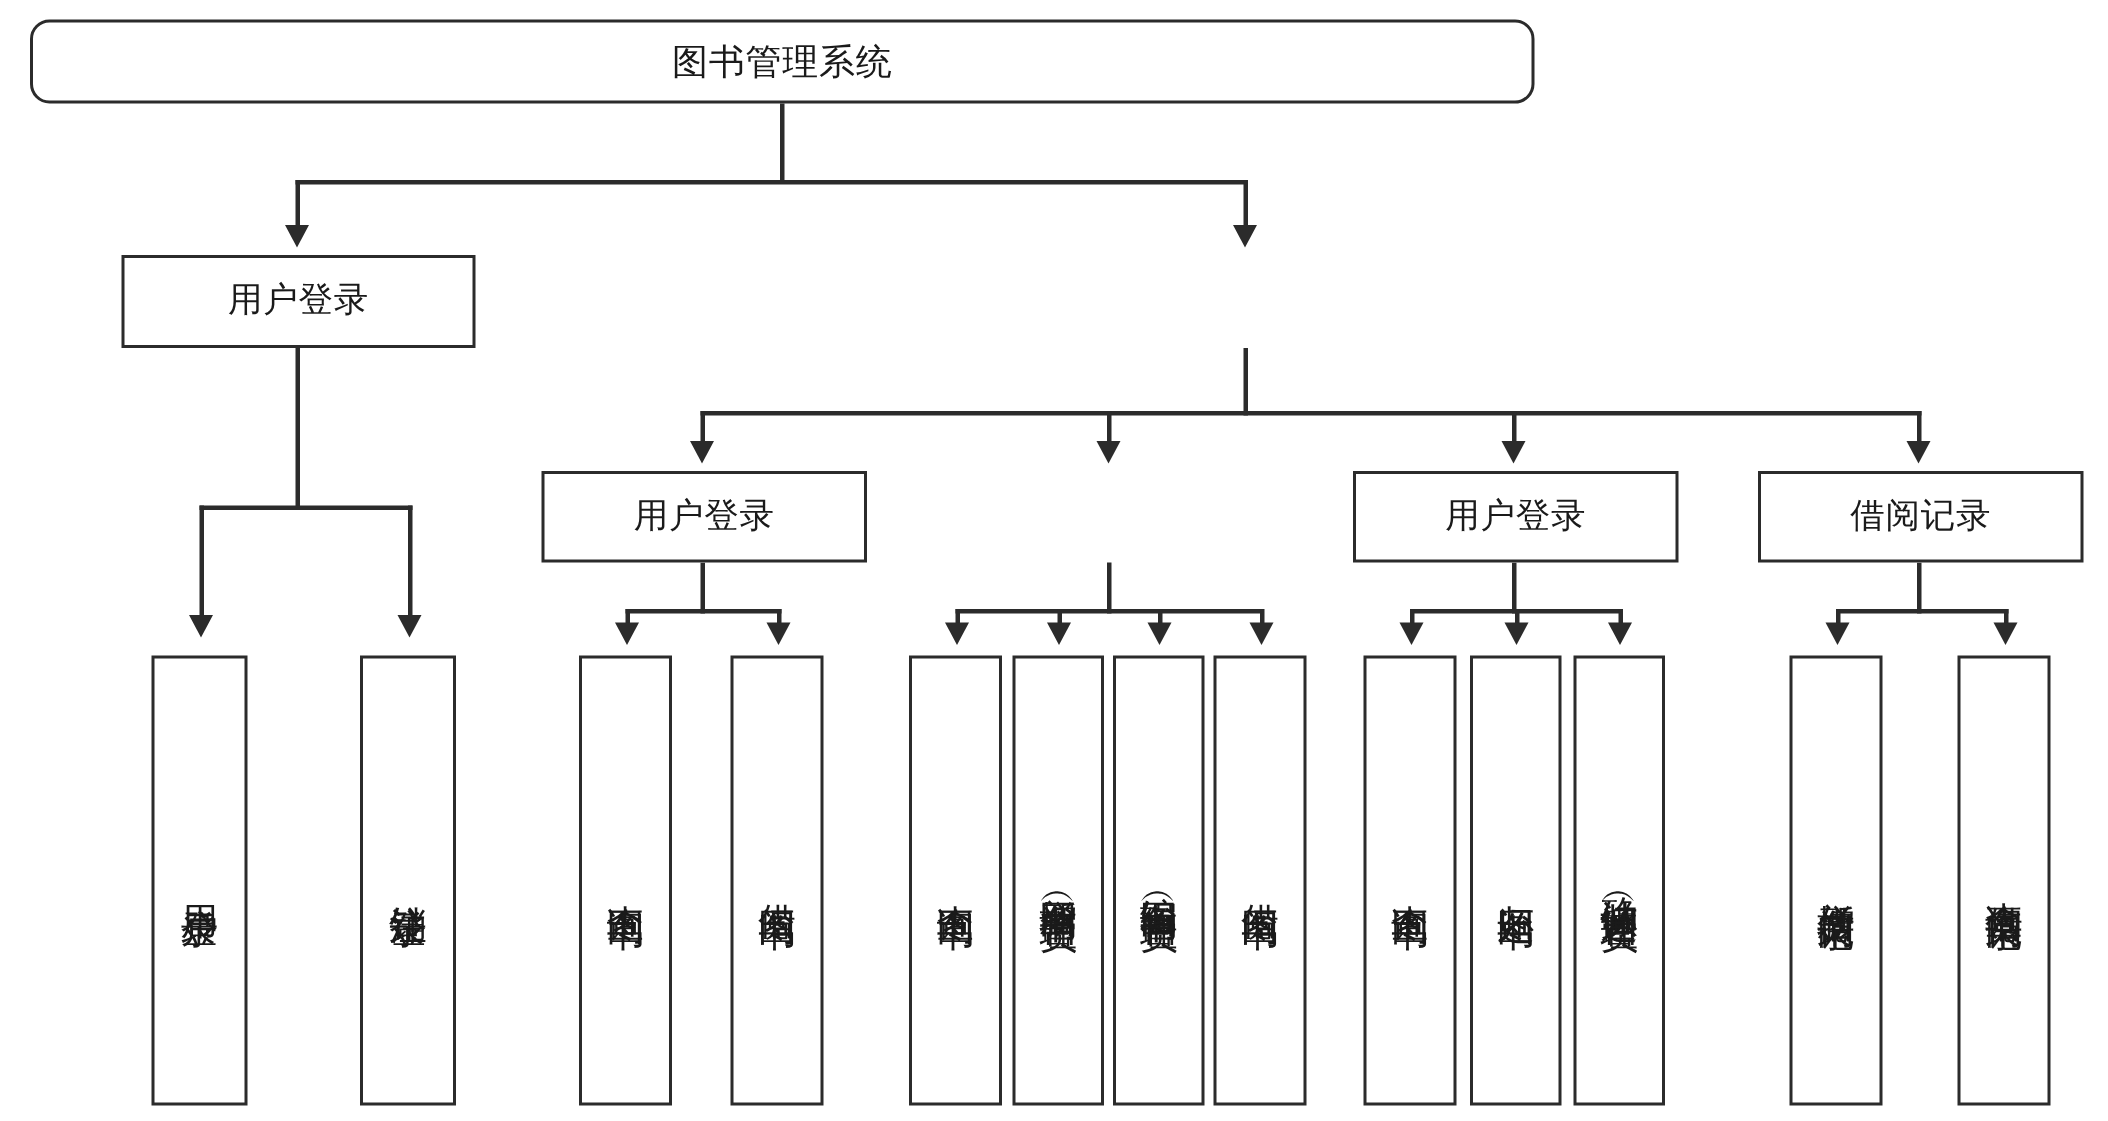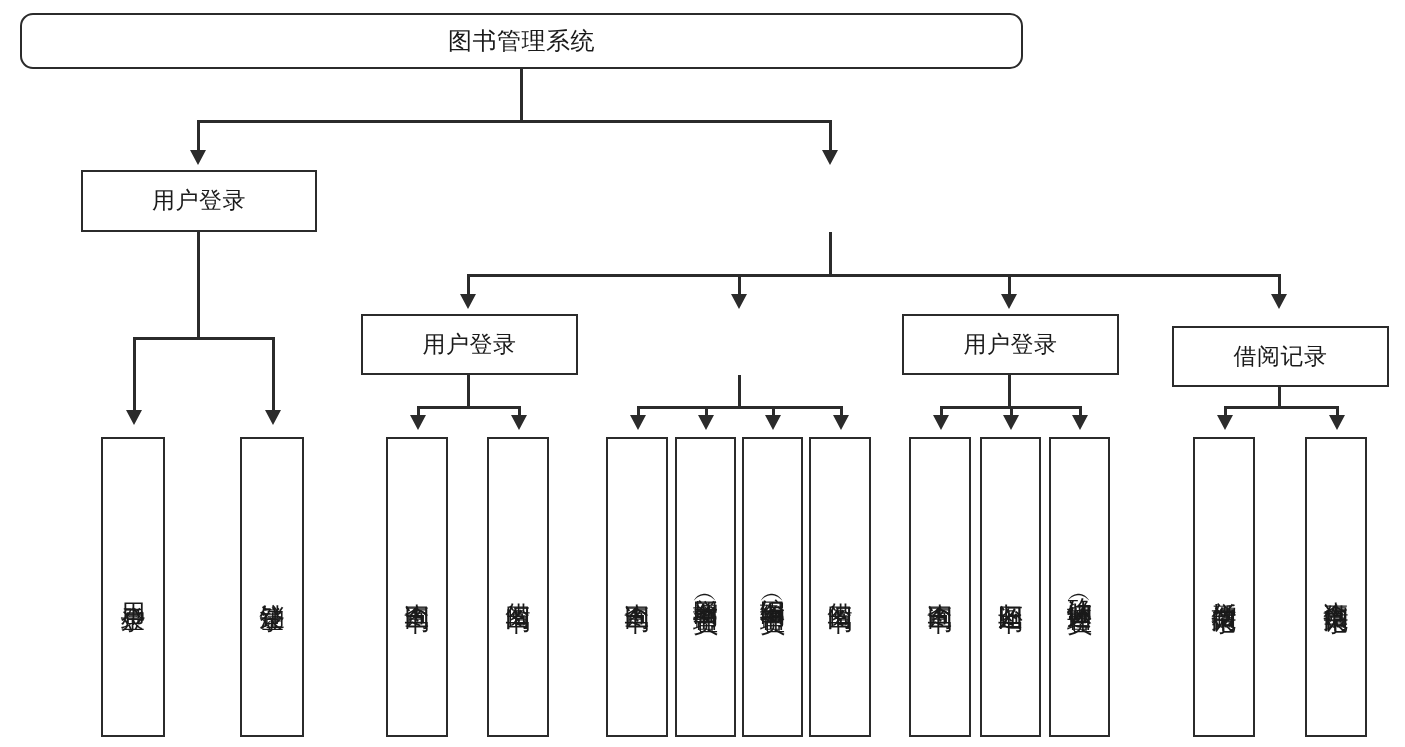--- a/index.html
+++ b/index.html
@@ -134,21 +134,21 @@
 
   <div class="edge vline" style="left:1278px; top:274px; height:22px;"></div>
   <div class="arrow" style="left:1271px; top:294px;"></div>
 
   <div class="node h" style="left:361px; top:314px; width:217px; height:61px;">
     <span class="label">用户登录</span>
   </div>
   <div class="node h" style="left:902px; top:314px; width:217px; height:61px;">
     <span class="label">用户登录</span>
   </div>
-  <div class="node h" style="left:1172px; top:314px; width:217px; height:61px;margin-top:12px;">
+  <div class="node h" style="left:1172px; top:314px; width:217px; height:61px;">
     <span class="label">借阅记录</span>
   </div>
 
   <div class="edge vline" style="left:467px; top:375px; height:34px;"></div>
   <div class="edge hline" style="left:417px; top:406px; width:104px;"></div>
   <div class="edge vline" style="left:417px; top:406px; height:12px;"></div>
   <div class="arrow" style="left:410px; top:415px;"></div>
   <div class="edge vline" style="left:518px; top:406px; height:12px;"></div>
   <div class="arrow" style="left:511px; top:415px;"></div>
 

